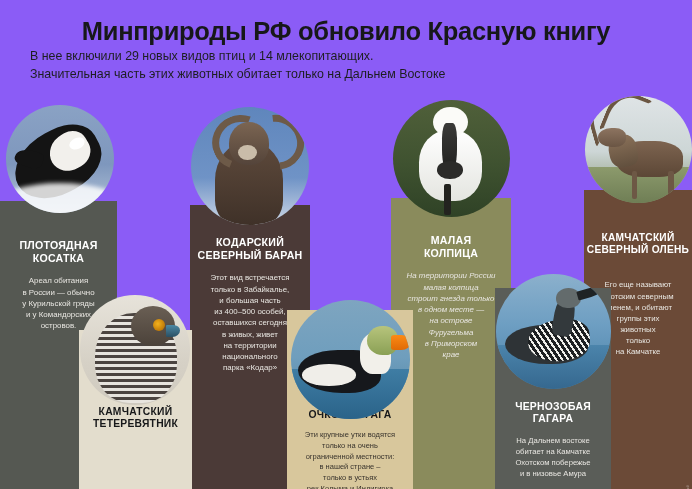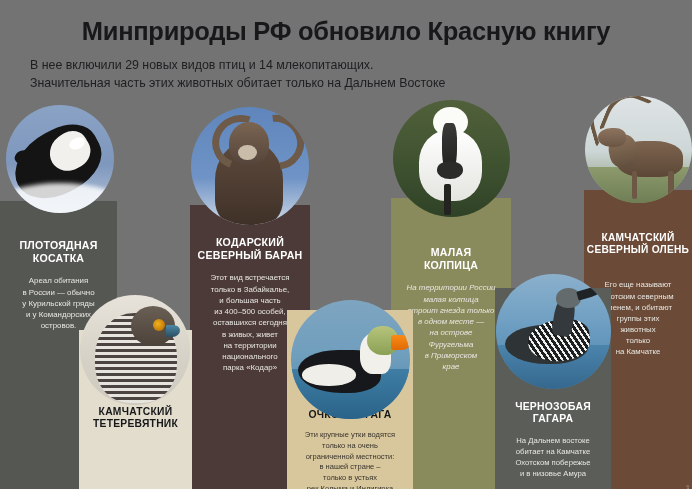--- a/index.html
+++ b/index.html
@@ -9,21 +9,21 @@
   }
   body {
     font-family: "Liberation Sans", sans-serif;
     -webkit-font-smoothing: antialiased;
   }
   #infographic {
     position: relative;
     width: 692px;
     height: 489px;
     overflow: hidden;
-    background: #737373;
+    background: #8b5cf6;
   }
 
   
   .header {
     position: absolute;
     left: 0;
     top: 0;
     width: 692px;
     z-index: 60;
   }
@@ -31,21 +31,21 @@
     font-size: 25.5px;
     font-weight: bold;
     color: #17181a;
     letter-spacing: -0.3px;
     text-align: center;
     margin: 17px 0 0 0;
     line-height: 1.1;
     white-space: nowrap;
   }
   .subtitle {
-    margin: 11px 0 0 30px;
+    margin: 2px 0 0 30px;
     font-size: 12.4px;
     color: #1d1e20;
     line-height: 1.48;
   }
   .subtitle div { white-space: nowrap; }
 
   
   .card {
     position: absolute;
     box-sizing: border-box;
@@ -458,21 +458,21 @@
   <div class="photo eider-bg" style="left:291px; top:300px; width:119px; height:119px; z-index:25;">
     <span class="eider-water"></span>
     <span class="eider-body"></span>
     <span class="eider-flank"></span>
     <span class="eider-neck"></span>
     <span class="eider-head"></span>
     <span class="eider-bill"></span>
   </div>
 
   <div class="card light" style="left:391px; top:198px; width:120px; height:291px; background:#8a8b5c; z-index:10;">
-    <div class="card-title" style="margin-top:48px; font-size:10.6px;">МАЛАЯ
+    <div class="card-title" style="margin-top:36px; font-size:10.6px;">МАЛАЯ
 КОЛПИЦА</div>
     <div class="card-desc" style="margin-top:11px; font-size:7.9px; padding:0 4px;font-style:italic;">На территории России
 малая колпица
 строит гнезда только
 в одном месте —
 на острове
 Фуругельма
 в Приморском
 крае</div>
   </div>

